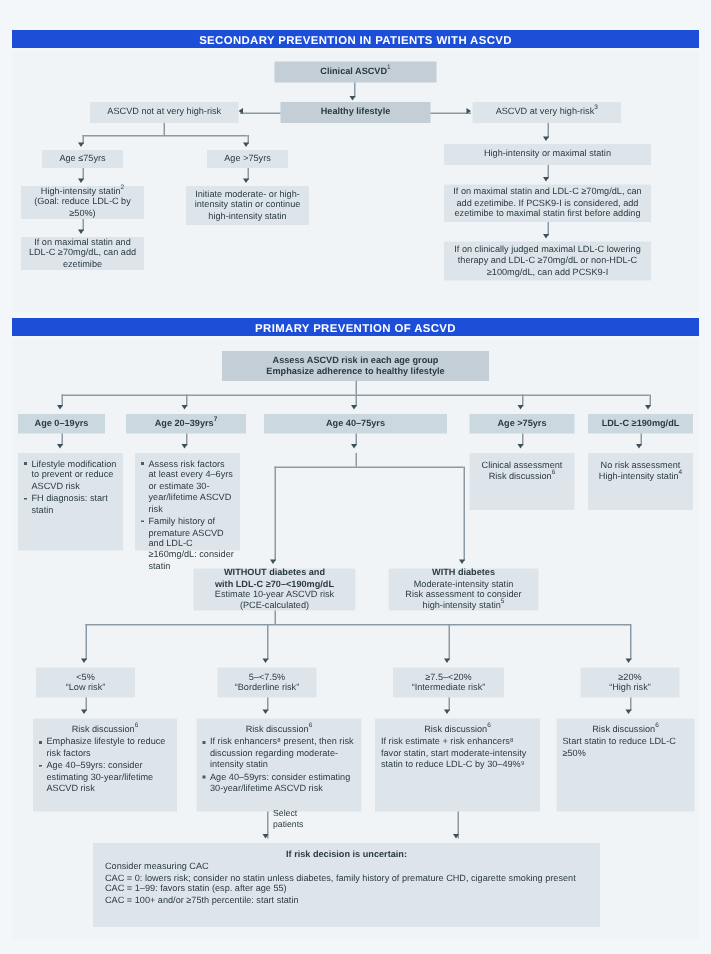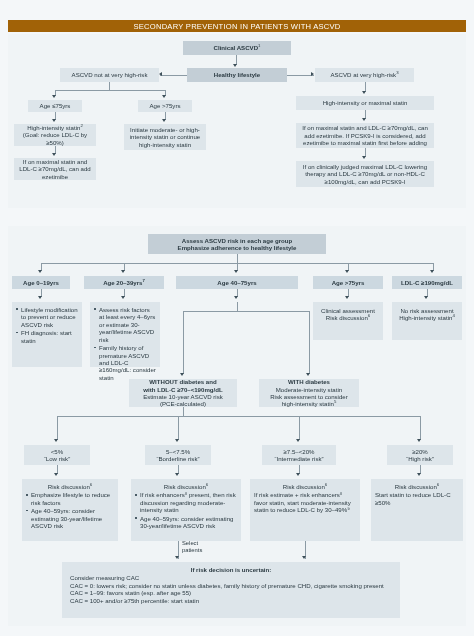--- a/index.html
+++ b/index.html
@@ -15,22 +15,22 @@
 
   
   .title-bar{
     position:absolute;left:0;top:0;width:474px;height:16px;
     background:#6c8b9c;color:#ffffff;
     font-size:9.5px;font-weight:bold;letter-spacing:.4px;
     display:flex;align-items:center;justify-content:center;
     text-transform:uppercase;
   }
   .section-bar{
-    position:absolute;background:#a16207;color:#ffffff;
-    font-size:7.6px;font-weight:normal;letter-spacing:.25px;
+    position:absolute;background:#1d4ed8;color:#ffffff;
+    font-size:7.6px;font-weight:bold;letter-spacing:.25px;
     display:flex;align-items:center;justify-content:center;
     text-transform:uppercase;
   }
   #sec-bar{left:8px;top:20px;width:458px;height:12px;}
   #pri-bar{left:8px;top:212px;width:458px;height:12px;}
 
   .panel{position:absolute;background:#f0f4f6;}
   #sec-panel{left:8px;top:34px;width:458px;height:174px;}
   #pri-panel{left:8px;top:226px;width:458px;height:400px;}
 
@@ -148,20 +148,21 @@
   <div class="arr arr-d" style="left:362.4px;top:118px;"></div>
   <div class="box" style="left:296px;top:123px;width:138px;height:25px;">
     <div>If on maximal statin and LDL-C ≥70mg/dL, can add ezetimibe. If PCSK9-I is considered, add ezetimibe to maximal statin first before adding</div>
   </div>
   <div class="ln vl" style="left:365px;top:148px;height:9px;"></div>
   <div class="arr arr-d" style="left:362.4px;top:156px;"></div>
   <div class="box" style="left:296px;top:161px;width:138px;height:26px;">
     <div>If on clinically judged maximal LDL-C lowering therapy and LDL-C ≥70mg/dL or non-HDL-C ≥100mg/dL, can add PCSK9-I</div>
   </div>
 
+  <div class="section-bar" id="pri-bar">Primary Prevention of ASCVD</div>
   <div class="panel" id="pri-panel"></div>
 
   <div class="box dark" style="left:148px;top:234px;width:178px;height:20px;">
     <div class="b">Assess ASCVD risk in each age group</div>
     <div class="b">Emphasize adherence to healthy lifestyle</div>
   </div>
 
   <div class="ln vl" style="left:237px;top:254px;height:9px;"></div>
   <div class="ln hl" style="left:41px;top:263px;width:392px;"></div>
   <div class="ln vl" style="left:41px;top:263px;height:8px;"></div>

